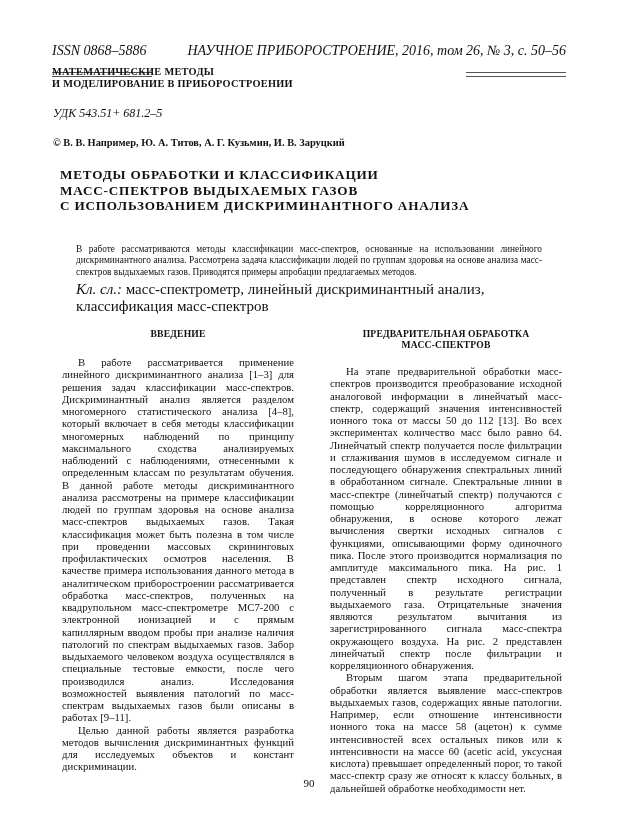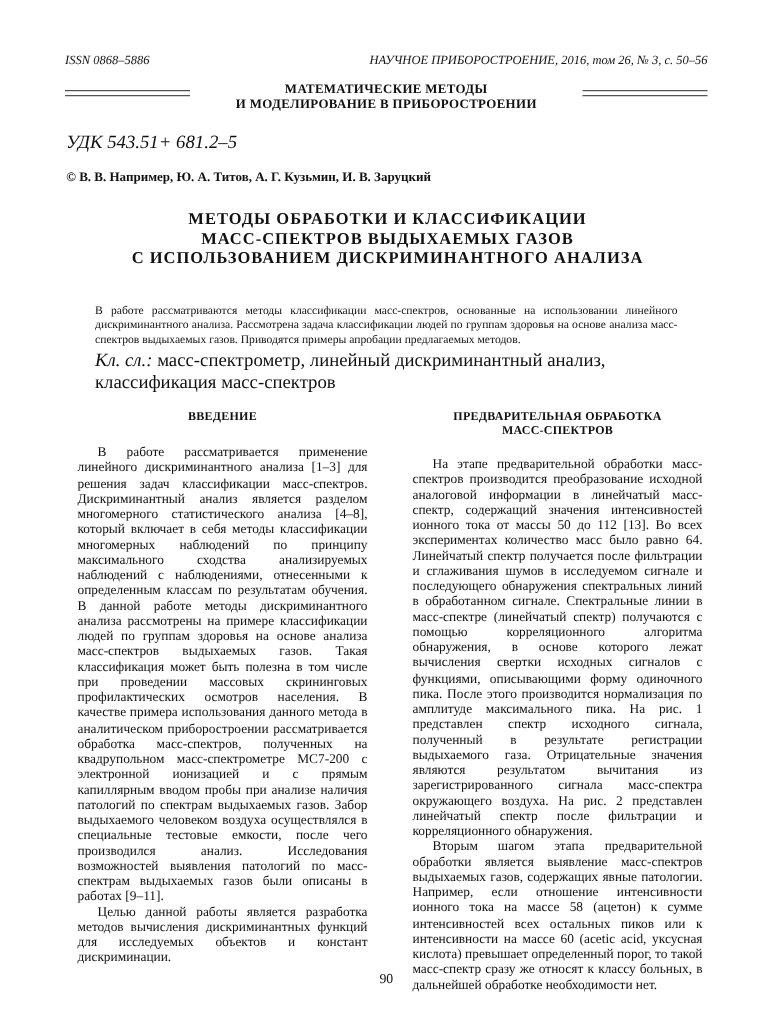--- a/index.html
+++ b/index.html
@@ -3,39 +3,39 @@
 <meta charset="utf-8">
 <style>
   html, body { margin: 0; padding: 0; background: #ffffff; }
   body {
     width: 618px; height: 820px; position: relative; overflow: hidden;
     font-family: "Liberation Serif", "DejaVu Serif", serif; color: #111;
   }
   .abs { position: absolute; }
   .running-header {
     top: 43px; left: 52px; width: 514px; height: 14px;
-    font-style: italic; font-size: 10px; display: flex; justify-content: space-between;
+    font-style: italic; font-size: 14px; display: flex; justify-content: space-between;
   }
   .section-header {
     top: 66px; left: 52px; width: 514px; height: 26px;
   }
   .section-header .rule {
     position: absolute; top: 6px; width: 100px; height: 3px;
     border-top: 1px solid #555; border-bottom: 1px solid #555;
   }
   .section-header .rule.left { left: 0; }
   .section-header .rule.right { right: 0; }
   .section-header .title {
-    position: absolute; left: 0; right: 0; text-align: center;
+    position: absolute; left: 0; right: 0; 
     font-weight: bold; font-size: 10.3px; line-height: 11.5px; letter-spacing: 0.3px;
   }
-  .udk { top: 106px; left: 53px; font-style: italic; font-size: 15px; }
+  .udk { top: 106px; left: 53px; font-style: italic; font-size: 12px; }
   .authors { top: 137px; left: 53px; font-weight: bold; font-size: 10.4px; }
   .paper-title {
-    top: 167px; left: 60px; width: 500px; text-align: center;
+    top: 167px; left: 60px; width: 500px; text-align: left;
     font-weight: bold; font-size: 13.2px; line-height: 15.5px; letter-spacing: 0.8px;
   }
   .abstract {
     top: 224px; left: 76px; width: 466px;
     font-size: 9.3px; line-height: 11.4px; text-align: justify; margin-top: 20px;
   }
   .keywords { top: 281px; left: 76px; width: 470px; font-size: 15px; }
   .keywords .kw-label { font-style: italic; }
   .col { top: 316px; width: 232px; font-size: 10.7px; line-height: 12.25px; }
   .col.left { left: 62px; }

